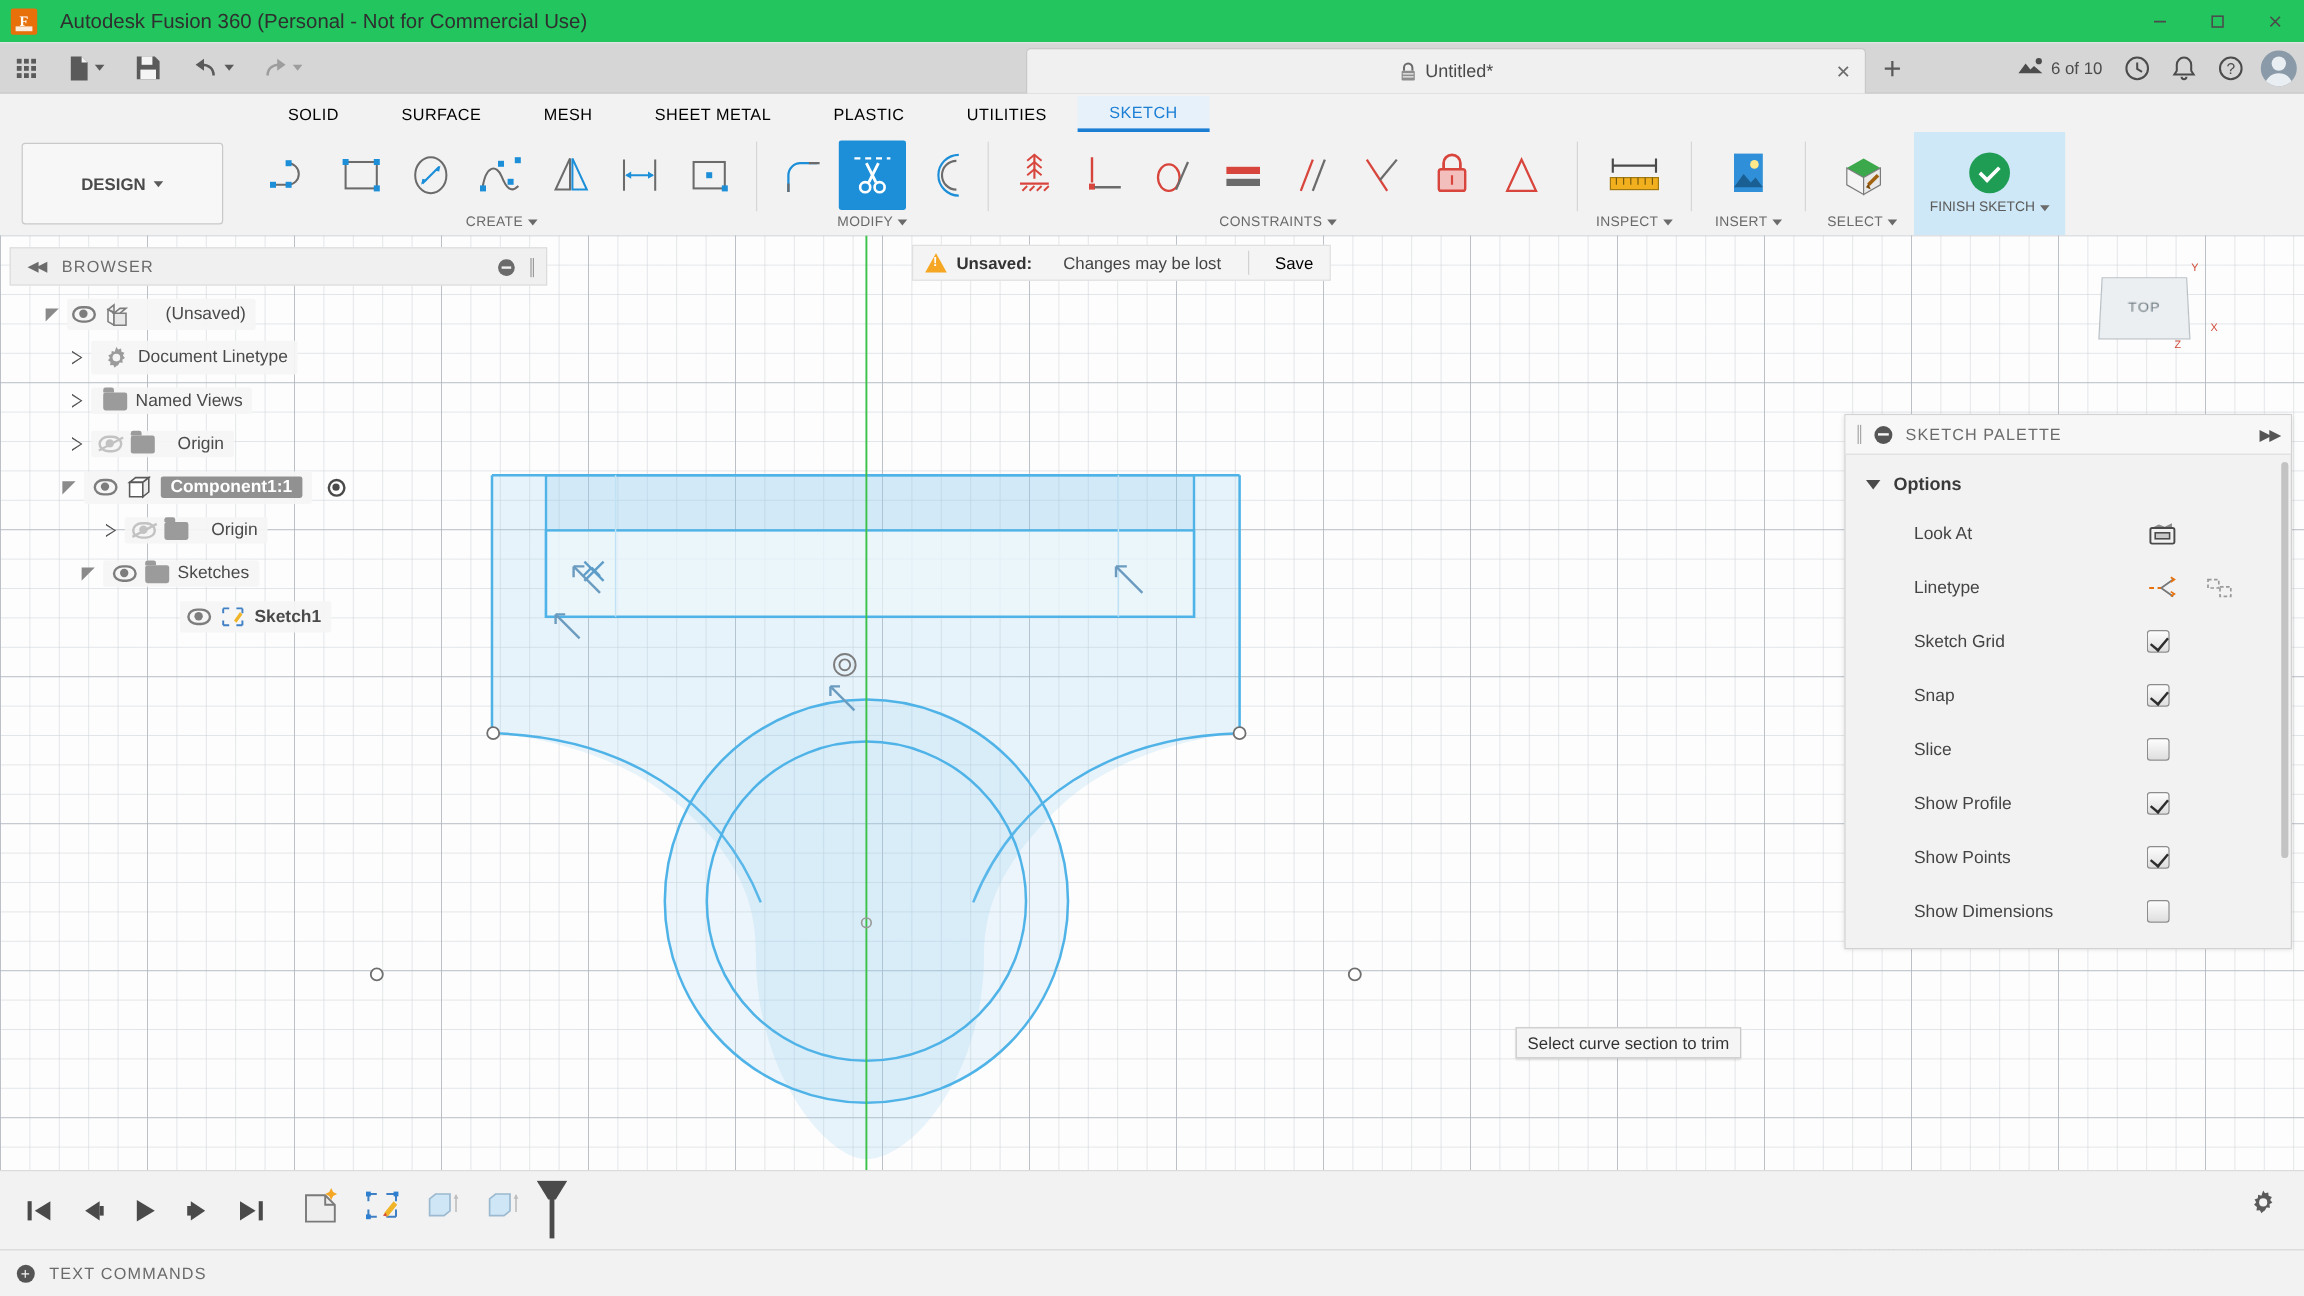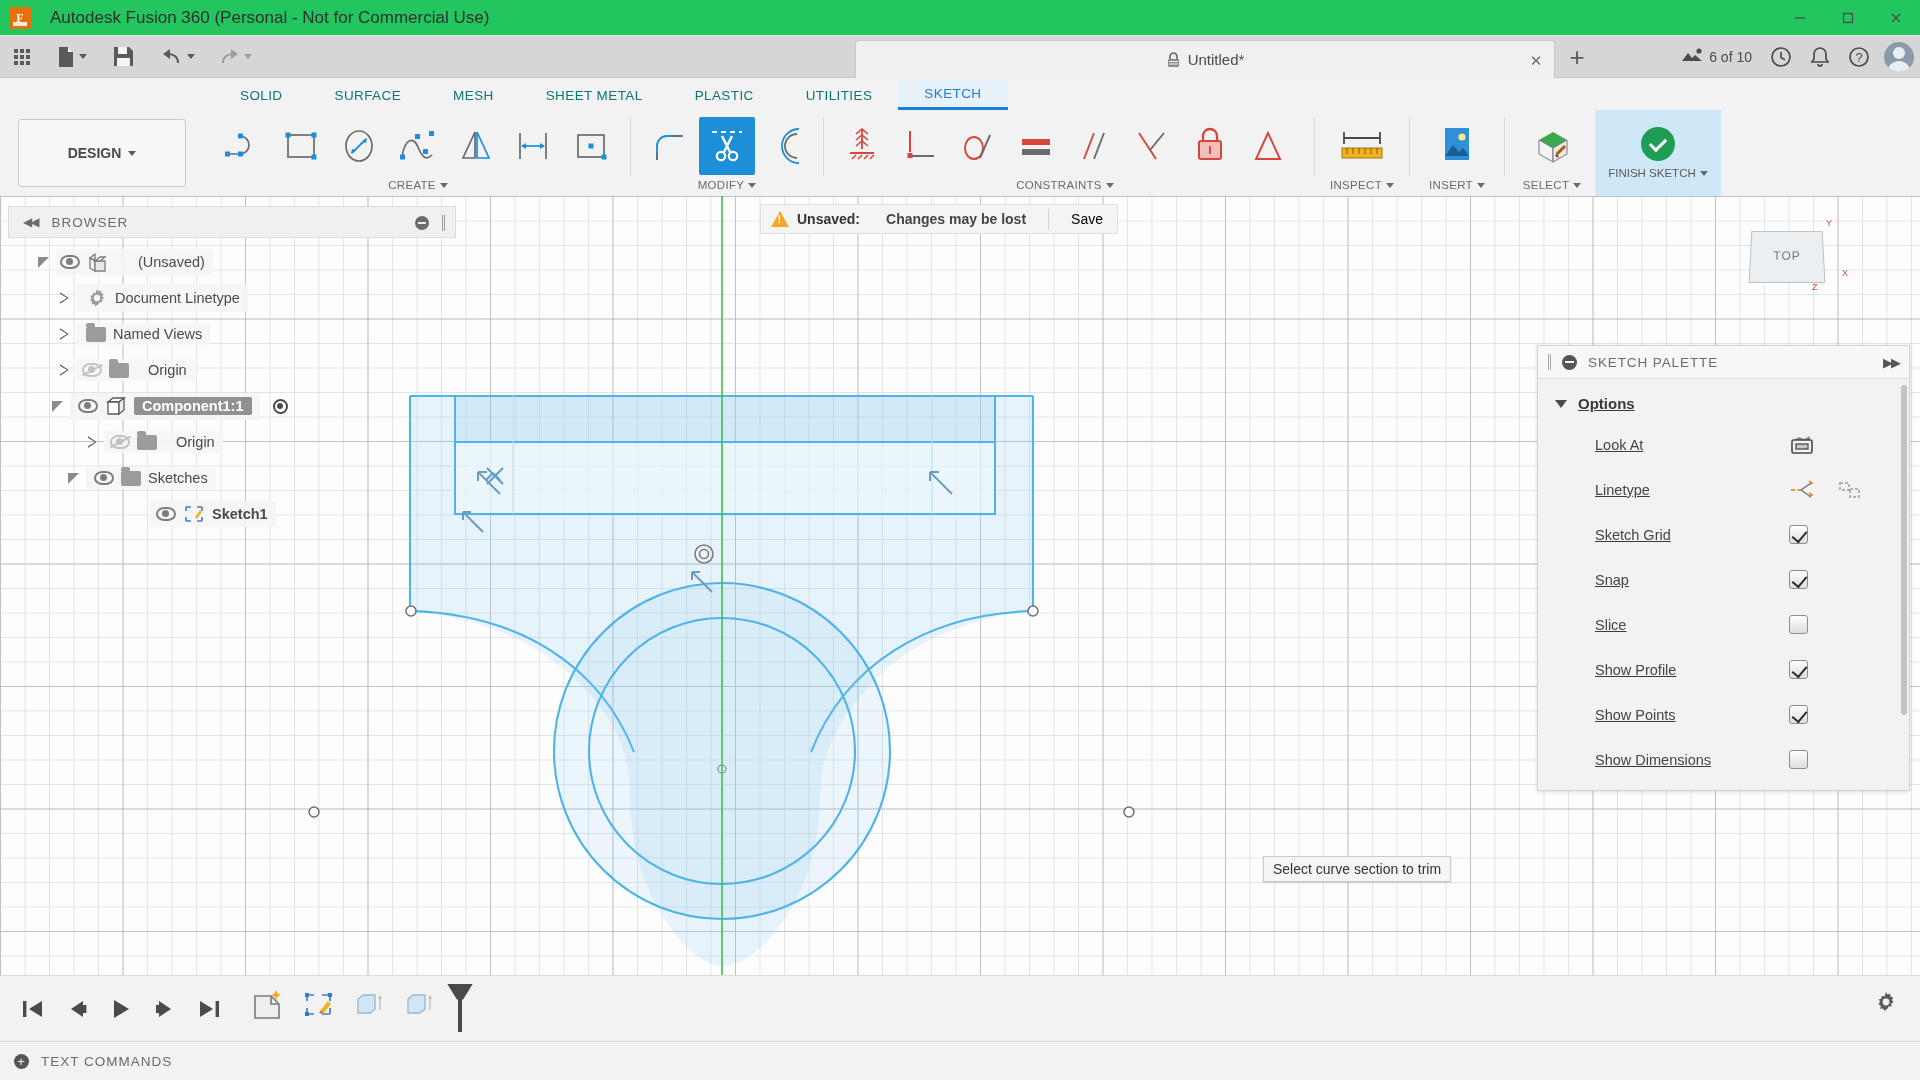--- a/index.html
+++ b/index.html
@@ -56,21 +56,21 @@
     color:#5a5a5a;font-size:26px;font-weight:300;}
   #qat-right{position:absolute;right:0;top:0;height:42px;display:flex;align-items:center;gap:2px;padding-right:6px;}
   .qr{height:42px;display:flex;align-items:center;padding:0 8px;gap:6px;color:#4c4c4c;font-size:14px;}
   #avatar{width:30px;height:30px;border-radius:50%;background:#8a9aa8;margin-left:4px;position:relative;overflow:hidden;}
   #avatar:before{content:"";position:absolute;top:5px;left:9px;width:12px;height:12px;border-radius:50%;background:#e9eef2;}
   #avatar:after{content:"";position:absolute;bottom:-5px;left:3px;width:24px;height:16px;border-radius:12px 12px 0 0;background:#e9eef2;}
 
   
   #ribbon{background:#f2f2f2;border-bottom:1px solid #d0d0d0;}
   #ribbon-tabs{height:32px;display:flex;align-items:flex-end;padding-left:214px;gap:0;position:relative;}
-  .rtab{padding:0 26px;height:30px;display:flex;align-items:center;font-size:13.5px;color:#0f766e;letter-spacing:.4px;}
+  .rtab{padding:0 26px;height:30px;display:flex;align-items:center;font-size:13.5px;color:#000000;letter-spacing:.4px;}
   .rtab.active{color:#1c7fd4;border-bottom:3px solid #1c7fd4;background:#e6f1fa;}
   #ribbon-body{height:86px;display:flex;align-items:stretch;position:relative;}
   #design-box{
     width:168px;margin:9px 0 9px 18px;border:1px solid #c9c9c9;background:#f7f7f7;border-radius:3px;
     display:flex;align-items:center;justify-content:center;gap:7px;font-size:14px;color:#4a4a4a;font-weight:bold;
   }
   .rgroup{display:flex;flex-direction:column;justify-content:space-between;padding:4px 6px 3px 6px;position:relative;}
   .rgroup-items{display:flex;align-items:center;gap:2px;flex:1;}
   .rgroup-label{text-align:center;font-size:11.5px;color:#6a6a6a;letter-spacing:.3px;
     display:flex;align-items:center;justify-content:center;gap:4px;height:16px;}
@@ -126,21 +126,21 @@
   .radio-dot{width:15px;height:15px;border-radius:50%;border:2px solid #4a4a4a;display:flex;align-items:center;justify-content:center;margin-left:6px;}
   .radio-dot:after{content:"";width:6px;height:6px;border-radius:50%;background:#4a4a4a;}
 
   
   #unsaved-banner{position:absolute;left:760px;top:8px;height:30px;background:#f4f4f4;border:1px solid #e0e0e0;
     display:flex;align-items:center;gap:0;font-size:14px;padding:0 6px;}
   #unsaved-banner .warn-tri{width:0;height:0;border-left:9px solid transparent;border-right:9px solid transparent;
     border-bottom:16px solid #f5a623;position:relative;margin:0 8px 0 4px;}
   #unsaved-banner .warn-tri:after{content:"!";position:absolute;left:-2.5px;top:3px;color:#fff;font-size:11px;font-weight:bold;line-height:1;}
   #unsaved-banner b{color:#333;font-weight:bold;margin-right:26px;}
-  #unsaved-banner .msg{color:#444;margin-right:22px;font-weight:bold;}
+  #unsaved-banner .msg{color:#444;margin-right:22px;}
   #unsaved-banner .divider{width:1px;height:20px;background:#d2d2d2;margin-right:22px;}
   #unsaved-banner .save{color:#000000;margin-right:8px;}
 
   
   #viewcube{position:absolute;right:70px;top:14px;width:120px;height:100px;}
   #viewcube .face{position:absolute;left:20px;top:18px;width:74px;height:56px;background:#eceff1;
     border:1px solid #b9c1c7;transform:perspective(280px) rotateX(22deg);
     display:flex;align-items:center;justify-content:center;font-size:12px;color:#6b7880;letter-spacing:1px;}
   #viewcube .axis{position:absolute;font-size:9px;color:#cf4b3a;}
 
@@ -150,21 +150,21 @@
 
   
   #palette{position:absolute;right:10px;top:149px;width:373px;background:#f2f2f2;border:1px solid #d2d2d2;
     box-shadow:0 1px 4px rgba(0,0,0,.12);}
   #palette-header{height:33px;display:flex;align-items:center;gap:11px;padding:0 10px;border-bottom:1px solid #dcdcdc;
     font-size:13.5px;color:#6b6b6b;letter-spacing:.9px;background:#f7f7f7;}
   #palette-header .grip{width:3px;height:16px;border-left:1px solid #a6a6a6;border-right:1px solid #a6a6a6;}
   #palette-header .minus{width:15px;height:15px;border-radius:50%;background:#555;display:flex;align-items:center;justify-content:center;}
   #palette-header .minus:after{content:"";width:9px;height:2px;background:#f7f7f7;}
   #palette-header .expand{margin-left:auto;color:#555;letter-spacing:-2px;font-size:13px;}
-  #palette-body{padding:10px 0 8px 0;position:relative;text-decoration:underline;}
+  #palette-body{padding:10px 0 8px 0;position:relative;}
   #palette .section-title{display:flex;align-items:center;gap:11px;padding:6px 0 10px 17px;font-size:15px;font-weight:bold;color:#3a3a3a;}
   .arrow-dn-sm{width:0;height:0;border-left:6px solid transparent;border-right:6px solid transparent;border-top:8px solid #4a4a4a;}
   .prow{height:45px;display:flex;align-items:center;padding:0 0 0 57px;font-size:14.5px;color:#444;}
   .prow .pname{flex:1;}
   .prow .pctl{width:120px;display:flex;align-items:center;gap:22px;}
   .cbx{width:19px;height:19px;border:1px solid #8d8d8d;border-radius:3px;
     background:linear-gradient(#fdfdfd,#dedede);position:relative;}
   .cbx.on:after{content:"";position:absolute;left:5px;top:2px;width:7px;height:12px;
     border-right:2.6px solid #2d2d2d;border-bottom:2.6px solid #2d2d2d;transform:rotate(40deg);}
   #palette-scroll{position:absolute;right:2px;top:6px;width:6px;height:330px;background:#c3c3c3;border-radius:3px;}

